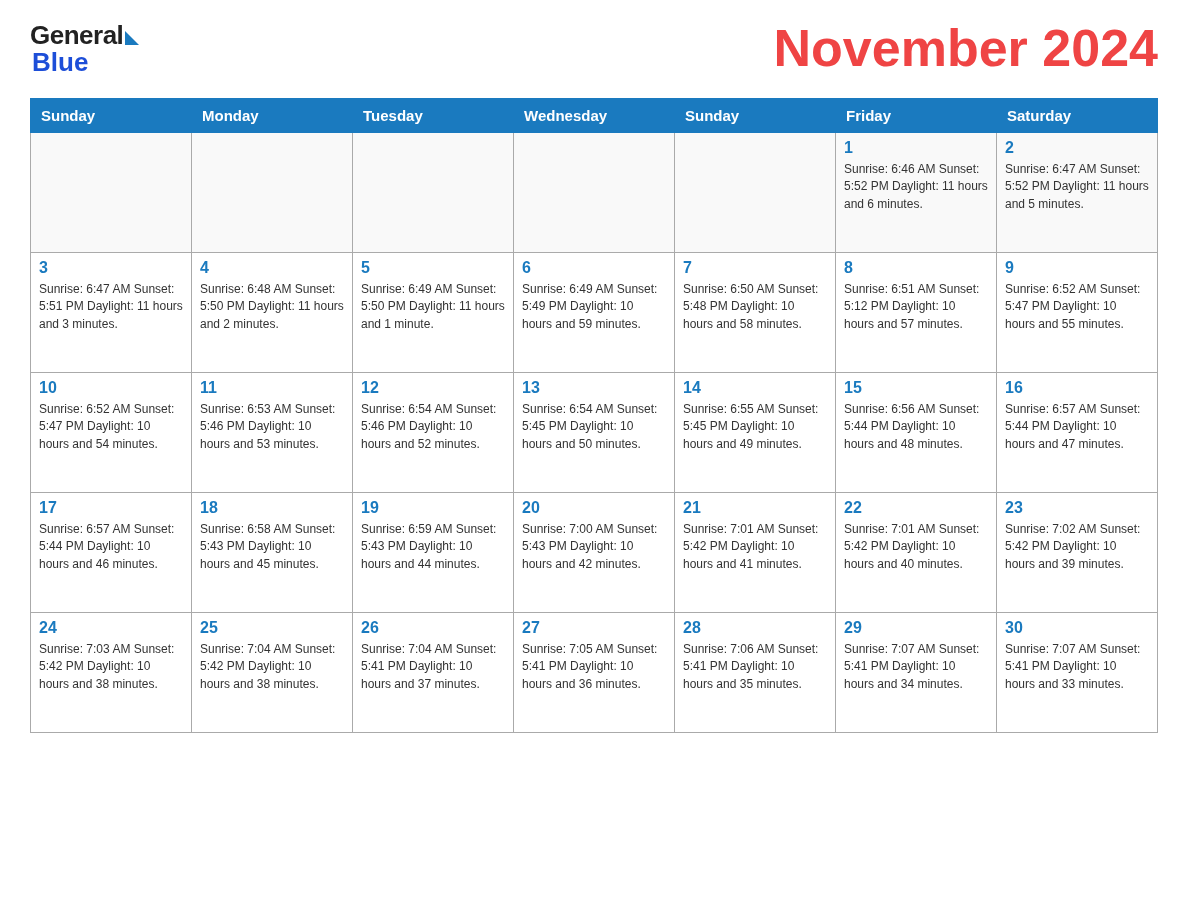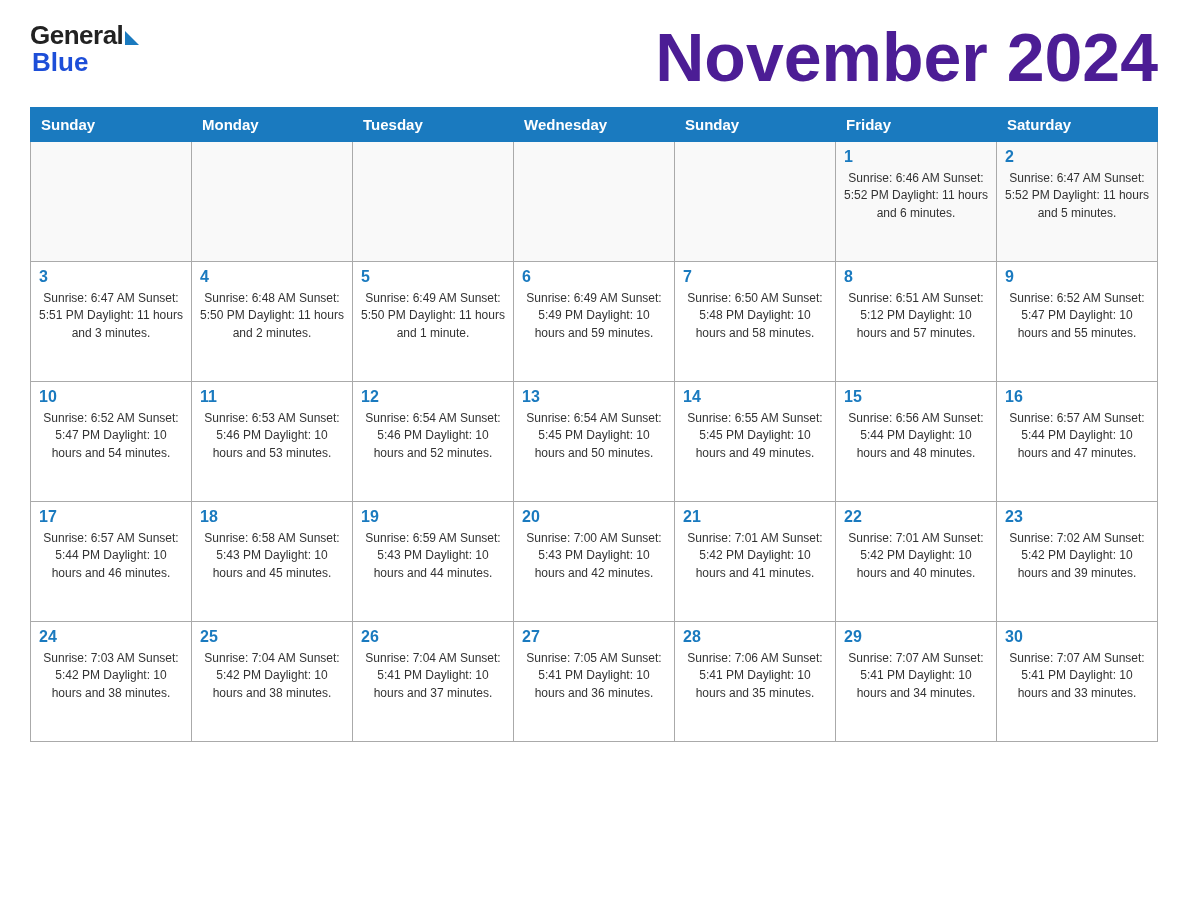--- a/index.html
+++ b/index.html
@@ -8,21 +8,21 @@
       background: #fff;
       color: #222;
       width: 1188px;
       min-height: 918px;
       padding: 20px 30px;
     }
     .header-area {
       display: flex;
       justify-content: space-between;
       align-items: flex-start;
-      margin-bottom: 12px;
+      margin-bottom: 20px;
     }
     .logo {
       display: flex;
       flex-direction: column;
       align-items: flex-start;
     }
     .logo-top {
       display: flex;
       align-items: center;
     }
@@ -45,23 +45,23 @@
       font-size: 26px;
       font-weight: bold;
       color: #1d4ed8;
       margin-top: -4px;
       margin-left: 2px;
     }
     .title-area {
       text-align: right;
     }
     .month-title {
-      font-size: 68px;
-      font-weight: bold;
-      color: #4c1d95;
+      font-size: 52px;
+      font-weight: bold;
+      color: #ef4444;
       line-height: 1.1;
     }
     .location-title {
       font-size: 22px;
       color: #444;
       margin-top: 4px;
     }
     table {
       width: 100%;
       border-collapse: collapse;
@@ -88,21 +88,20 @@
       font-size: 16px;
       font-weight: bold;
       color: #1a7abf;
       display: block;
       margin-bottom: 4px;
     }
     .day-info {
       font-size: 12px;
       line-height: 1.45;
       color: #333;
-      text-align: center;
     }
     tr:first-child td {
       background: #f9f9f9;
     }
   </style>
 </head>
 <body>
 
 <div class="header-area">
   <div class="logo">

